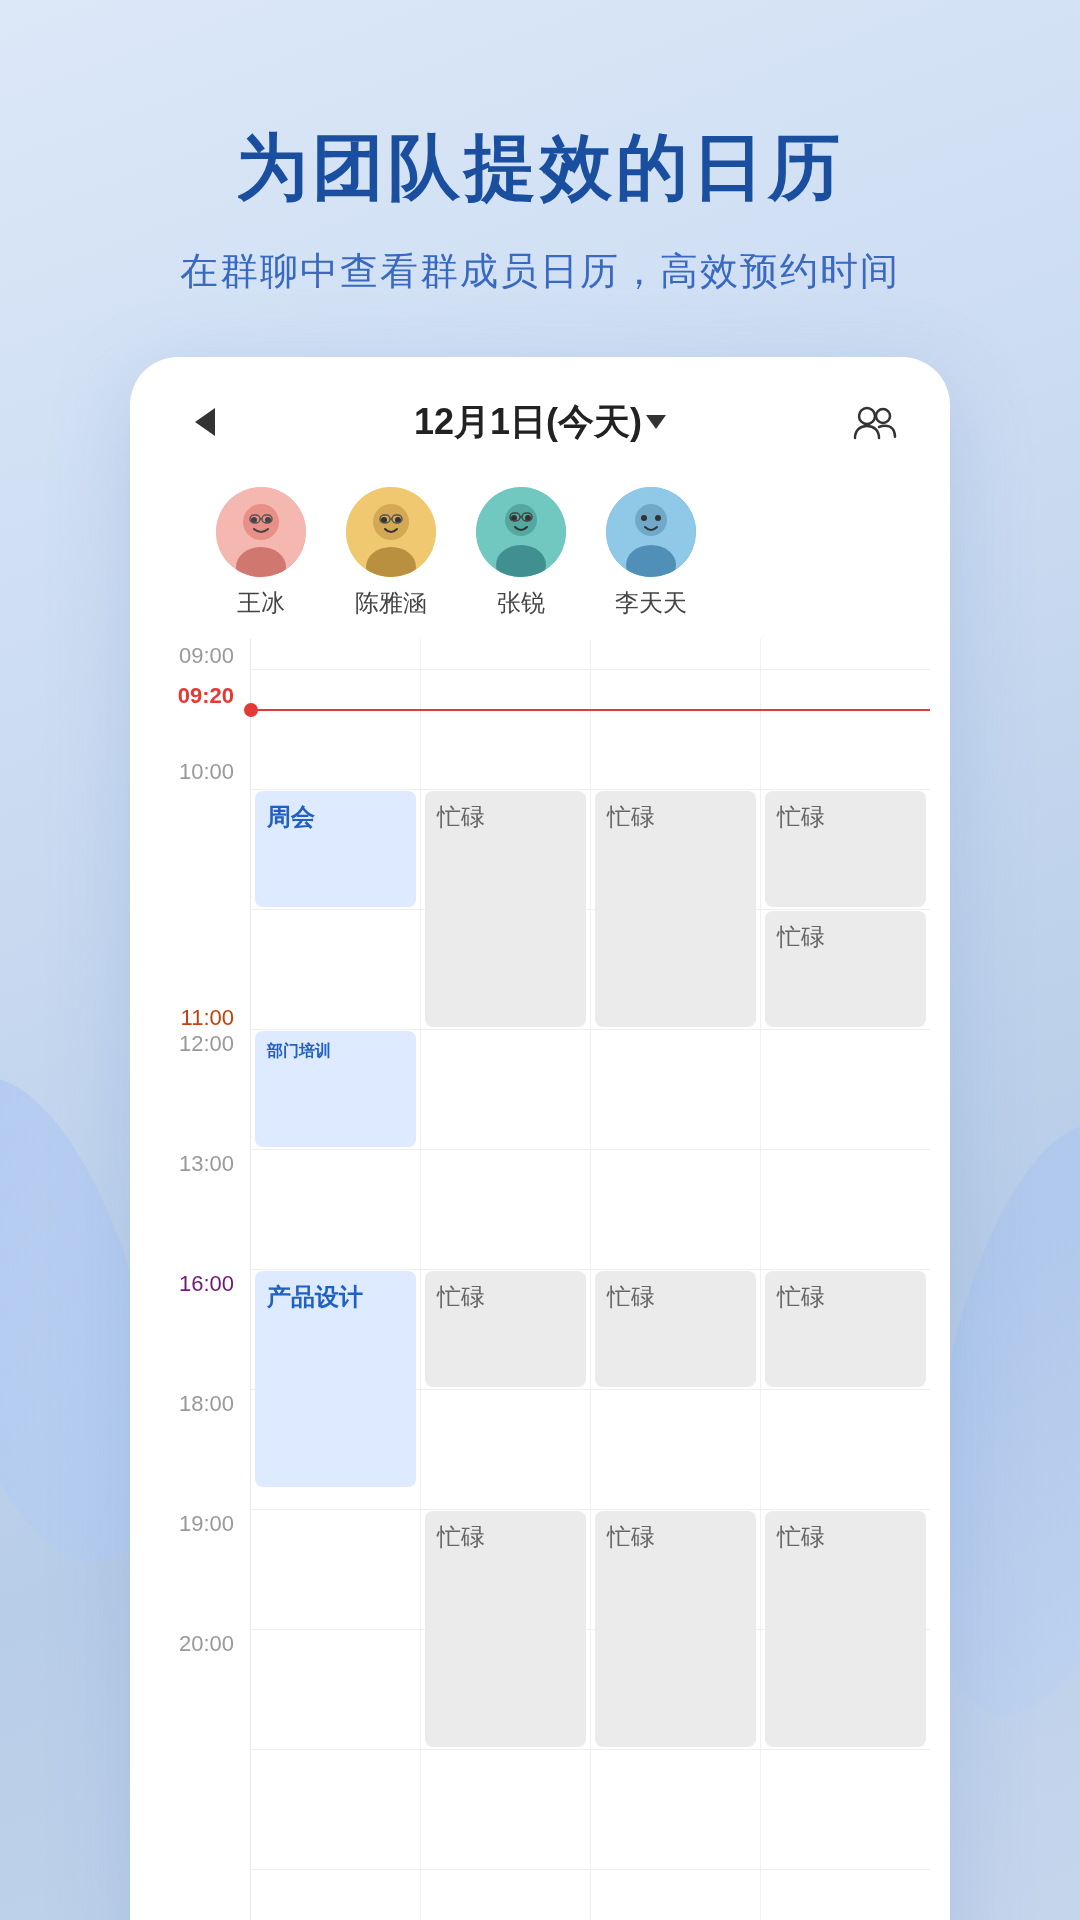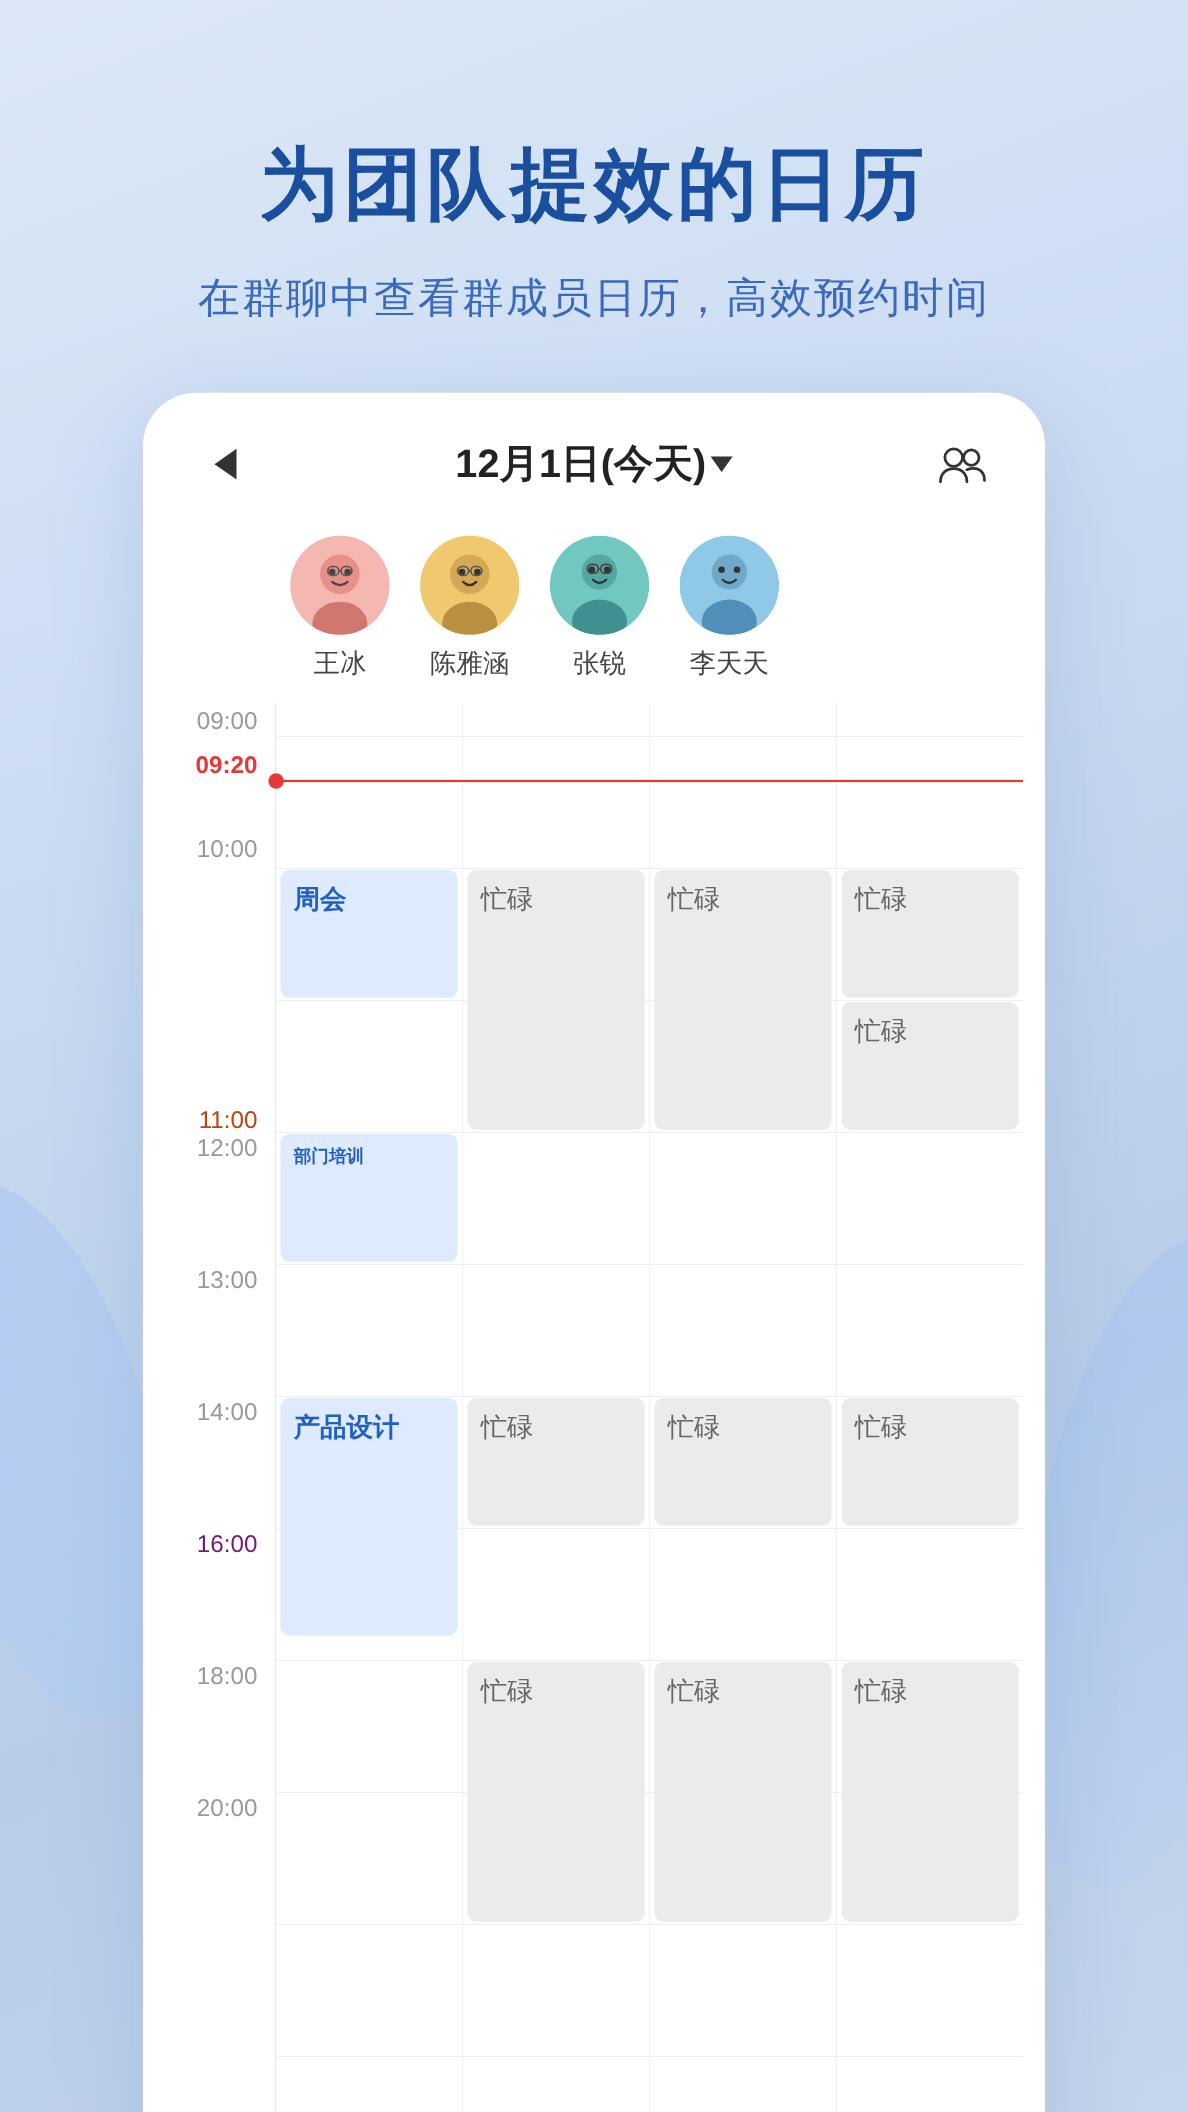--- a/index.html
+++ b/index.html
@@ -117,22 +117,22 @@
       height: 50px;
       display: flex;
       align-items: center;
       justify-content: center;
     }
 
     
     .avatars-row {
       display: flex;
       justify-content: flex-start;
-      padding: 10px 50px 20px 120px;
-      gap: 0;
+      padding: 10px 50px 20px 72px;
+      gap: 12px;
     }
 
     .avatar-item {
       display: flex;
       flex-direction: column;
       align-items: center;
       width: 118px;
     }
 
     .avatar-circle {
@@ -288,33 +288,33 @@
             </div>
 
           <div style="height:120px; display:flex; align-items:flex-start; justify-content:flex-end; padding-right:16px; font-size:22px; color:#999;">
               <span>12:00</span>
             </div>
 
           <div style="height:120px; display:flex; align-items:flex-start; justify-content:flex-end; padding-right:16px; font-size:22px; color:#999;">
               <span>13:00</span>
             </div>
 
-          <div style="height:120px; display:flex; align-items:flex-start; justify-content:flex-end; padding-right:16px; font-size:22px; color:#999;">
-              <span>14:00</span>
-            </div>
 
 
           <div style="height:120px; display:flex; align-items:flex-start; justify-content:flex-end; padding-right:16px; font-size:22px; color:#701a75;">
               <span>16:00</span>
             </div>
 
           <div style="height:120px; display:flex; align-items:flex-start; justify-content:flex-end; padding-right:16px; font-size:22px; color:#999;">
               <span>18:00</span>
             </div>
 
+          <div style="height:120px; display:flex; align-items:flex-start; justify-content:flex-end; padding-right:16px; font-size:22px; color:#999;">
+              <span>19:00</span>
+            </div>
 
           <div style="height:60px; display:flex; align-items:flex-start; justify-content:flex-end; padding-right:16px; font-size:22px; color:#999;">
               <span>20:00</span>
             </div>
         </div>
 
         <div style="position:relative; border-left:1px solid #e8e8e8;">
 
           <div style="position:absolute; left:0; right:0; top:30px; height:1px; background:#efefef;"></div>
 

